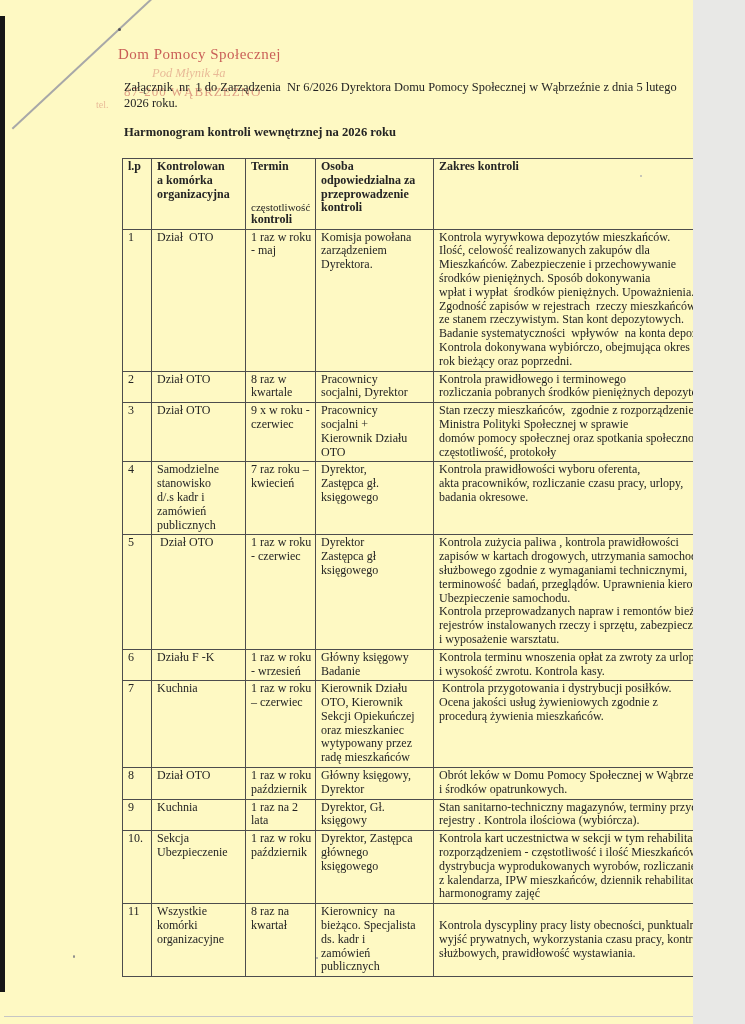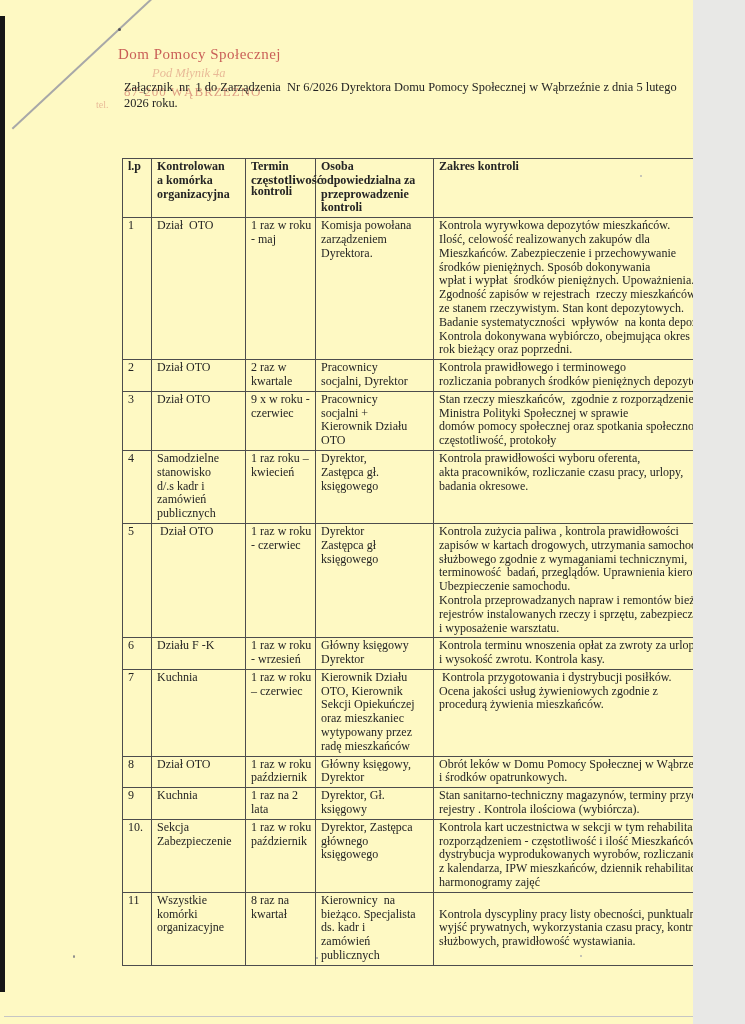--- a/index.html
+++ b/index.html
@@ -30,21 +30,21 @@
   }
   table.sched th, table.sched td{
     border:1px solid #4d4d4d;
     vertical-align:top;text-align:left;
     padding:1px 5px 2px 5px;
     font-size:12px;line-height:13.8px;
     white-space:pre;overflow:visible;
   }
   table.sched th{font-weight:bold;}
   table.sched .last-col{border-right:none;}
-  .term-small{display:block;font-size:13px;font-weight:bold;line-height:11px;}
+  .term-small{display:block;font-size:11px;font-weight:normal;line-height:11px;margin-top:28px;}
   .term-line{display:block;}
 </style>
 </head>
 <body>
 
 <div id="page">
 
   <div class="edge-strip"></div>
   <div class="fold-line"></div>
   <div class="bottom-edge"></div>
@@ -54,20 +54,21 @@
   <div class="speck" style="left:316px;top:957px;width:2px;height:2px;background:#a0a0a0;"></div>
   <div class="speck" style="left:580px;top:955px;width:2px;height:2px;background:#b0b0b0;"></div>
 
   <div class="stamp stamp-l1">Dom Pomocy Społecznej</div>
   <div class="stamp stamp-l2">Pod Młynik 4a</div>
   <div class="stamp stamp-l3">87-200 WĄBRZEŹNO</div>
   <div class="stamp stamp-l4">tel.</div>
 
   <div class="intro">Załącznik  nr  1 do Zarządzenia  Nr 6/2026 Dyrektora Domu Pomocy Społecznej w Wąbrzeźnie z dnia 5 lutego
 2026 roku.</div>
+  <div class="doc-title">Harmonogram kontroli wewnętrznej na 2026 roku</div>
 
   <table class="sched">
     <colgroup>
       <col style="width:29px">
         <col style="width:94px">
         <col style="width:70px">
         <col style="width:118px">
         <col style="width:349px">
     </colgroup>
     <thead>
@@ -100,21 +101,21 @@
 wpłat i wypłat  środków pieniężnych. Upoważnienia.
 Zgodność zapisów w rejestrach  rzeczy mieszkańców
 ze stanem rzeczywistym. Stan kont depozytowych.
 Badanie systematyczności  wpływów  na konta depozytowe.
 Kontrola dokonywana wybiórczo, obejmująca okres kontroli  -
 rok bieżący oraz poprzedni.</td>
       </tr>
       <tr>
         <td>2</td>
         <td>Dział OTO</td>
-        <td>2 raz w
+        <td>8 raz w
 kwartale</td>
         <td>Pracownicy
 socjalni, Dyrektor</td>
         <td class="last-col">Kontrola prawidłowego i terminowego
 rozliczania pobranych środków pieniężnych depozytowych.</td>
       </tr>
       <tr>
         <td>3</td>
         <td>Dział OTO</td>
         <td>9 x w roku -
@@ -128,21 +129,21 @@
 domów pomocy społecznej oraz spotkania społeczności –
 częstotliwość, protokoły</td>
       </tr>
       <tr>
         <td>4</td>
         <td>Samodzielne
 stanowisko
 d/.s kadr i
 zamówień
 publicznych</td>
-        <td>1 raz roku –
+        <td>7 raz roku –
 kwiecień</td>
         <td>Dyrektor,
 Zastępca gł.
 księgowego</td>
         <td class="last-col">Kontrola prawidłowości wyboru oferenta,
 akta pracowników, rozliczanie czasu pracy, urlopy,
 badania okresowe.</td>
       </tr>
       <tr>
         <td>5</td>
@@ -160,21 +161,21 @@
 Kontrola przeprowadzanych napraw i remontów bieżących,
 rejestrów instalowanych rzeczy i sprzętu, zabezpieczenie
 i wyposażenie warsztatu.</td>
       </tr>
       <tr>
         <td>6</td>
         <td>Działu F -K</td>
         <td>1 raz w roku
 - wrzesień</td>
         <td>Główny księgowy
-Dyrektor</td>
+Badanie</td>
         <td class="last-col">Kontrola terminu wnoszenia opłat za zwroty za urlop – ilość dni
 i wysokość zwrotu. Kontrola kasy.</td>
       </tr>
       <tr>
         <td>7</td>
         <td>Kuchnia</td>
         <td>1 raz w roku
 – czerwiec</td>
         <td>Kierownik Działu
 OTO, Kierownik
@@ -202,21 +203,21 @@
         <td>1 raz na 2
 lata</td>
         <td>Dyrektor, Gł.
 księgowy</td>
         <td class="last-col">Stan sanitarno-techniczny magazynów, terminy przydatności,
 rejestry . Kontrola ilościowa (wybiórcza).</td>
       </tr>
       <tr>
         <td>10.</td>
         <td>Sekcja
-Zabezpieczenie</td>
+Ubezpieczenie</td>
         <td>1 raz w roku
 październik</td>
         <td>Dyrektor, Zastępca
 głównego
 księgowego</td>
         <td class="last-col">Kontrola kart uczestnictwa w sekcji w tym rehabilitacja zgodni
 rozporządzeniem - częstotliwość i ilość Mieszkańców, wyprodu
 dystrybucja wyprodukowanych wyrobów, rozliczanie imprez
 z kalendarza, IPW mieszkańców, dziennik rehabilitacji,
 harmonogramy zajęć</td>

